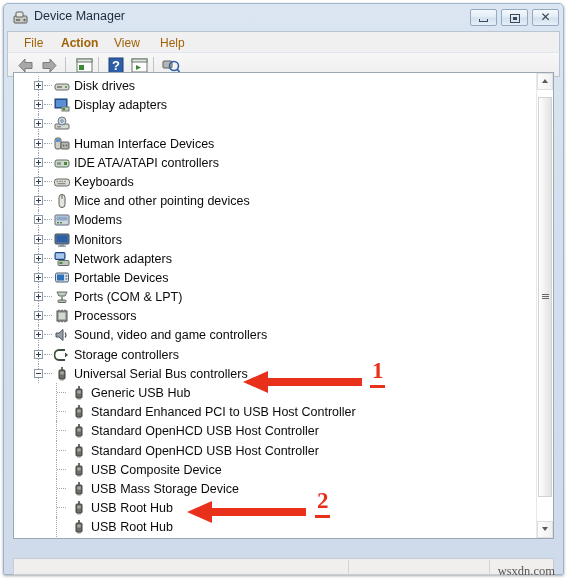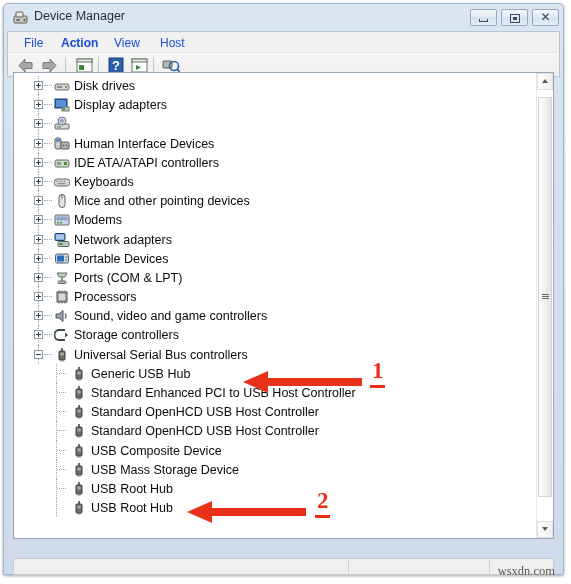--- a/index.html
+++ b/index.html
@@ -103,21 +103,21 @@
     height: 21px;
     background: #f0f0f0;
     border: 1px solid #b8c6d4;
     border-bottom: none;
     box-sizing: border-box;
   }
   .menu-item {
     position: absolute;
     top: 3px;
     font-size: 12px;
-    color: #1d4ed8;
+    color: #a16207;
     padding: 1px 5px;
     white-space: nowrap;
   }
 
   
   #toolbar {
     position: absolute;
     left: 3px; top: 48px;
     width: 553px;
     height: 25px;
@@ -331,21 +331,21 @@
     </div>
     <div class="caption-btn" id="btn-close">
       <span class="glyph-close">✕</span>
     </div>
   </div>
 
   <div id="menubar">
     <div class="menu-item" style="left:11px;">File</div>
     <div class="menu-item" style="left:48px;font-weight:bold;">Action</div>
     <div class="menu-item" style="left:101px;">View</div>
-    <div class="menu-item" style="left:147px;">Host</div>
+    <div class="menu-item" style="left:147px;">Help</div>
   </div>
 
   <div id="toolbar">
     <div class="tb-btn" style="left:8px;">
       <svg width="20" height="19" viewBox="0 0 20 19">
         <path d="M9 3 L3 9.5 L9 16 L9 12.5 L16 12.5 L16 6.5 L9 6.5 Z" fill="#a8a8a8" stroke="#7b7b7b" stroke-width="1" stroke-linejoin="round"></path>
       </svg>
     </div>
     <div class="tb-btn" style="left:31px;">
       <svg width="20" height="19" viewBox="0 0 20 19">
@@ -473,20 +473,32 @@
           <span class="vline"></span>
           <span class="hline"></span>
           <span class="twisty plus"></span>
           <span class="row-icon"><svg width="16" height="16" viewBox="0 0 16 16">
               <rect x="1" y="3" width="14" height="10" rx="1" fill="#cfd6e0" stroke="#5f6b7b"></rect>
               <rect x="2.5" y="4.5" width="11" height="4" fill="#8fa8c8"></rect>
               <rect x="3" y="10" width="2" height="1.4" fill="#4a8a3a"></rect>
               <rect x="6" y="10" width="2" height="1.4" fill="#4a8a3a"></rect>
             </svg></span>
           <span class="row-label">Modems</span>
+        </div>
+        <div class="row">
+          <span class="vline"></span>
+          <span class="hline"></span>
+          <span class="twisty plus"></span>
+          <span class="row-icon"><svg width="16" height="16" viewBox="0 0 16 16">
+              <rect x="1" y="2" width="14" height="10" rx="1" fill="#6f7f8f" stroke="#3f4f5f"></rect>
+              <rect x="2.3" y="3.2" width="11.4" height="7.2" fill="#2d5fa8"></rect>
+              <rect x="6" y="12" width="4" height="2" fill="#8f9faf"></rect>
+              <rect x="4" y="13.5" width="8" height="1.2" fill="#6f7f8f"></rect>
+            </svg></span>
+          <span class="row-label">Monitors</span>
         </div>
         <div class="row">
           <span class="vline"></span>
           <span class="hline"></span>
           <span class="twisty plus"></span>
           <span class="row-icon"><svg width="16" height="16" viewBox="0 0 16 16">
               <rect x="1" y="1.5" width="10" height="7" rx="1" fill="#5b8fd6" stroke="#1d3f78"></rect>
               <rect x="2" y="2.5" width="8" height="5" fill="#a8c6ea"></rect>
               <rect x="4" y="9.5" width="11" height="5" rx="1" fill="#bfc6bf" stroke="#5f6f5f"></rect>
               <rect x="5.5" y="11" width="3" height="2" fill="#4a8a3a"></rect>

